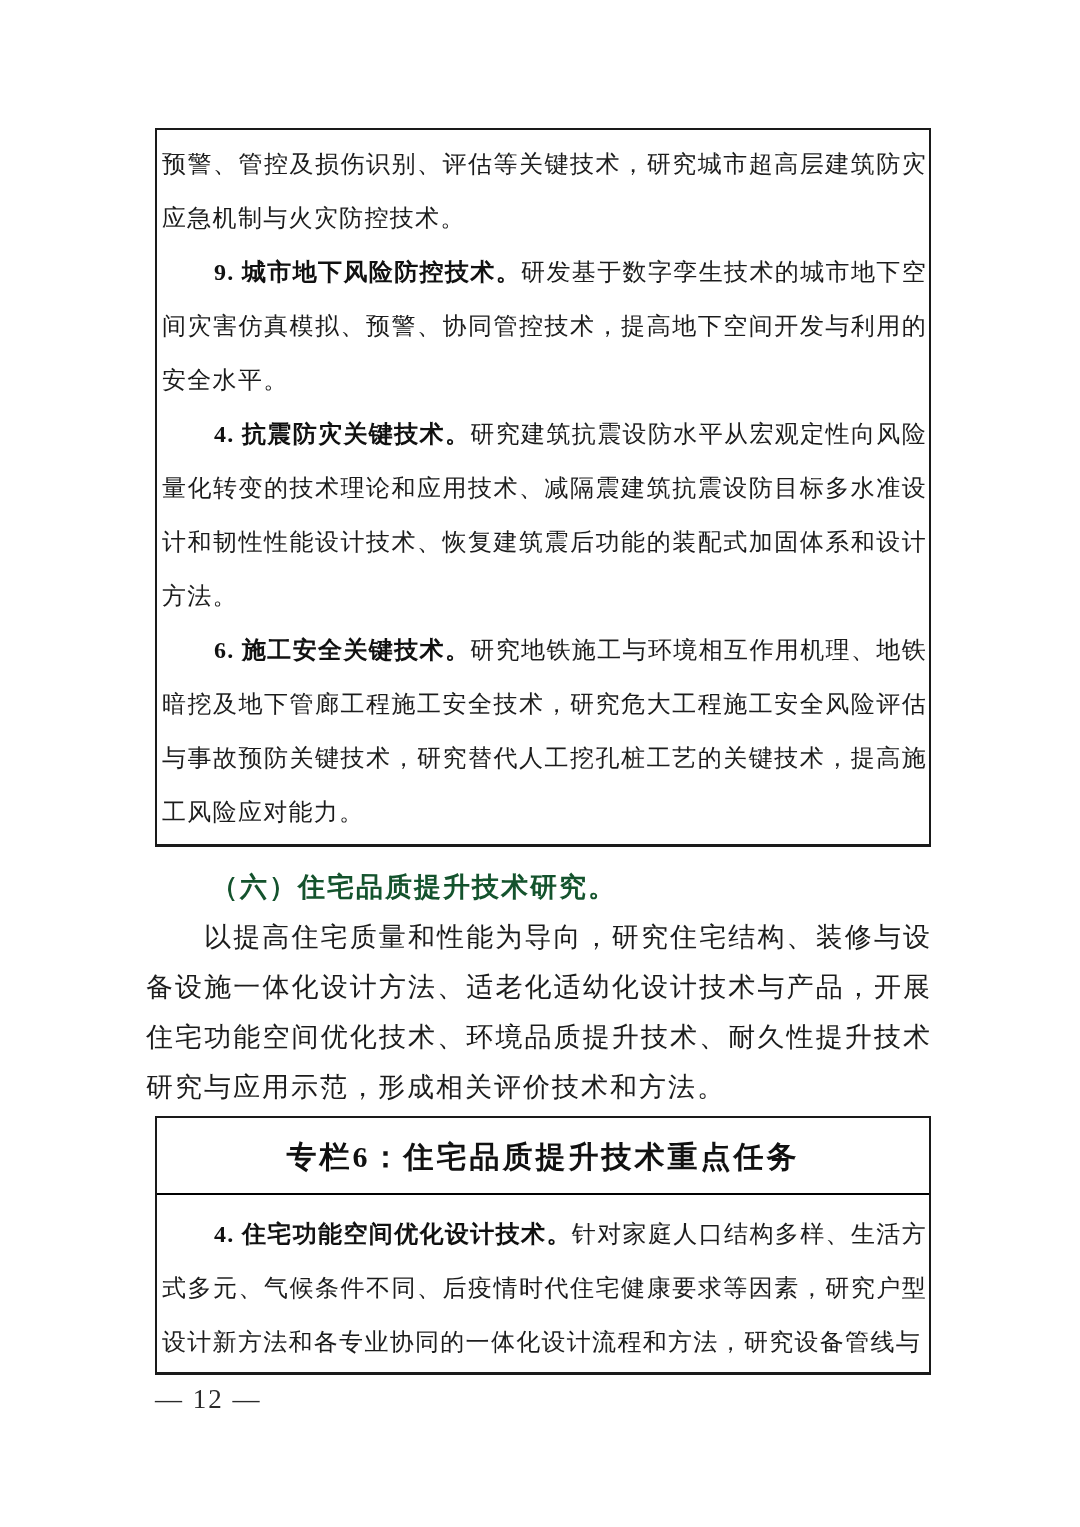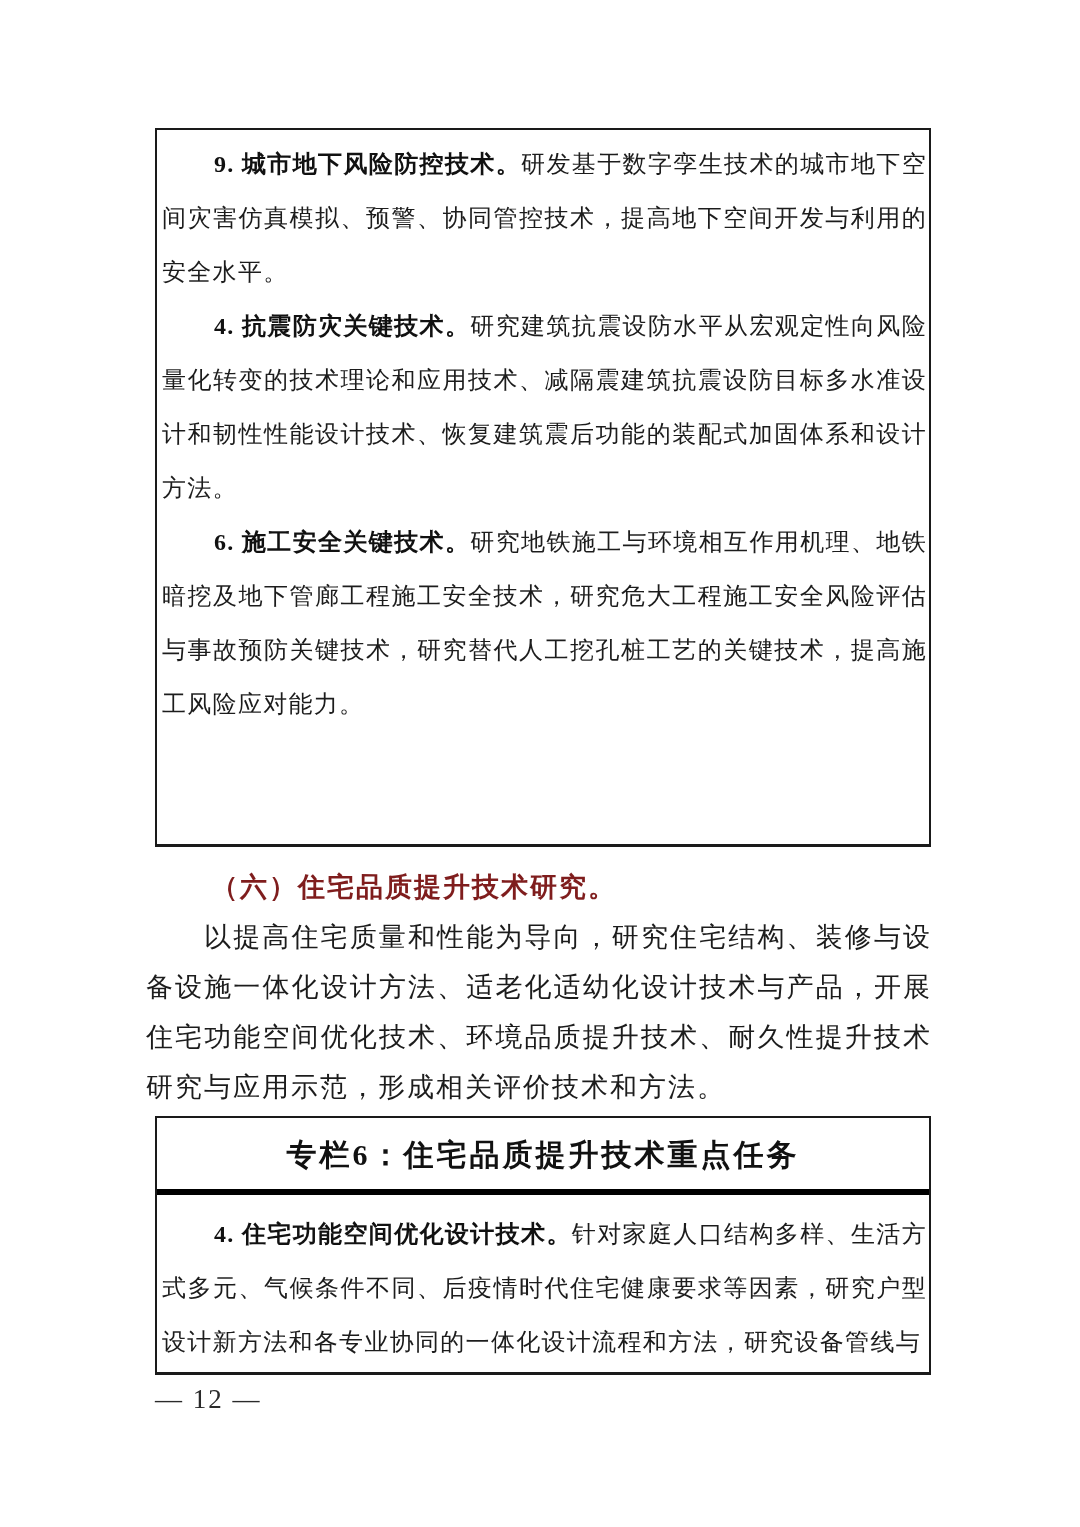--- a/index.html
+++ b/index.html
@@ -36,21 +36,21 @@
   
   .section-heading {
     position: absolute;
     left: 155px;
     top: 862px;
     width: 790px;
     font-size: 27px;
     line-height: 50px;
     letter-spacing: 2px;
     font-weight: 700;
-    color: #7f1d1d;
+    color: #14532d;
     text-indent: 56px;
   }
   .section-para {
     position: absolute;
     left: 144px;
     top: 912px;
     width: 790px;
     padding: 0 2px;
     font-size: 27px;
     line-height: 50px;
@@ -64,21 +64,21 @@
     position: absolute;
     left: 155px;
     top: 1116px;
     width: 776px;
     height: 259px;
     border: 2px solid #1a1a1a;
     border-bottom-width: 3px;
   }
   .box2-header {
     height: 77px;
-    border-bottom: 6px solid #000000;
+    border-bottom: 2px solid #000000;
     display: flex;
     align-items: center;
     justify-content: center;
     font-size: 30px;
     font-weight: 700;
     letter-spacing: 3px;
     color: #111;
     padding-top: 4px;
   }
   .box2-body {
@@ -100,20 +100,21 @@
     letter-spacing: 2px;
     color: #2a2a2a;
   }
 </style>
 </head>
 <body>
 
 <div class="page">
 
   <div class="box1">
+    <p><span>预警、管控及损伤识别、评估等关键技术，研究城市超高层建筑防灾应急机制与火灾防控技术。</span></p>
     <p class="indent"><span class="lead">9. 城市地下风险防控技术。</span><span>研发基于数字孪生技术的城市地下空间灾害仿真模拟、预警、协同管控技术，提高地下空间开发与利用的安全水平。</span></p>
     <p class="indent"><span class="lead">4. 抗震防灾关键技术。</span><span>研究建筑抗震设防水平从宏观定性向风险量化转变的技术理论和应用技术、减隔震建筑抗震设防目标多水准设计和韧性性能设计技术、恢复建筑震后功能的装配式加固体系和设计方法。</span></p>
     <p class="indent"><span class="lead">6. 施工安全关键技术。</span><span>研究地铁施工与环境相互作用机理、地铁暗挖及地下管廊工程施工安全技术，研究危大工程施工安全风险评估与事故预防关键技术，研究替代人工挖孔桩工艺的关键技术，提高施工风险应对能力。</span></p>
   </div>
 
   <div class="section-heading">（六）住宅品质提升技术研究。</div>
 
   <div class="section-para">以提高住宅质量和性能为导向，研究住宅结构、装修与设备设施一体化设计方法、适老化适幼化设计技术与产品，开展住宅功能空间优化技术、环境品质提升技术、耐久性提升技术研究与应用示范，形成相关评价技术和方法。</div>
 
   <div class="box2">

